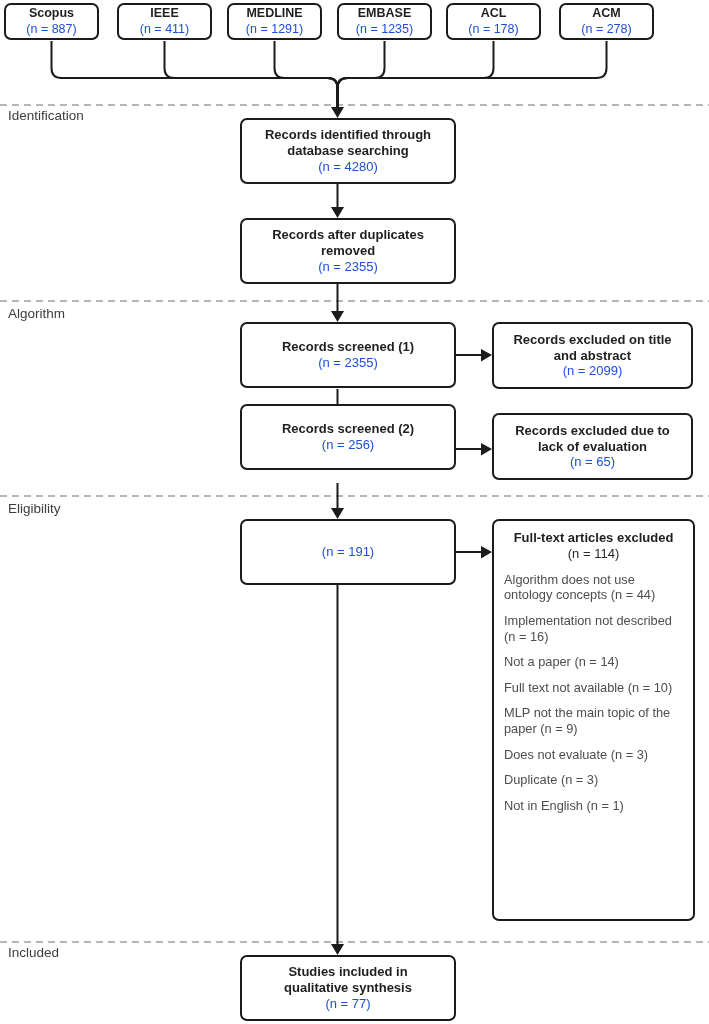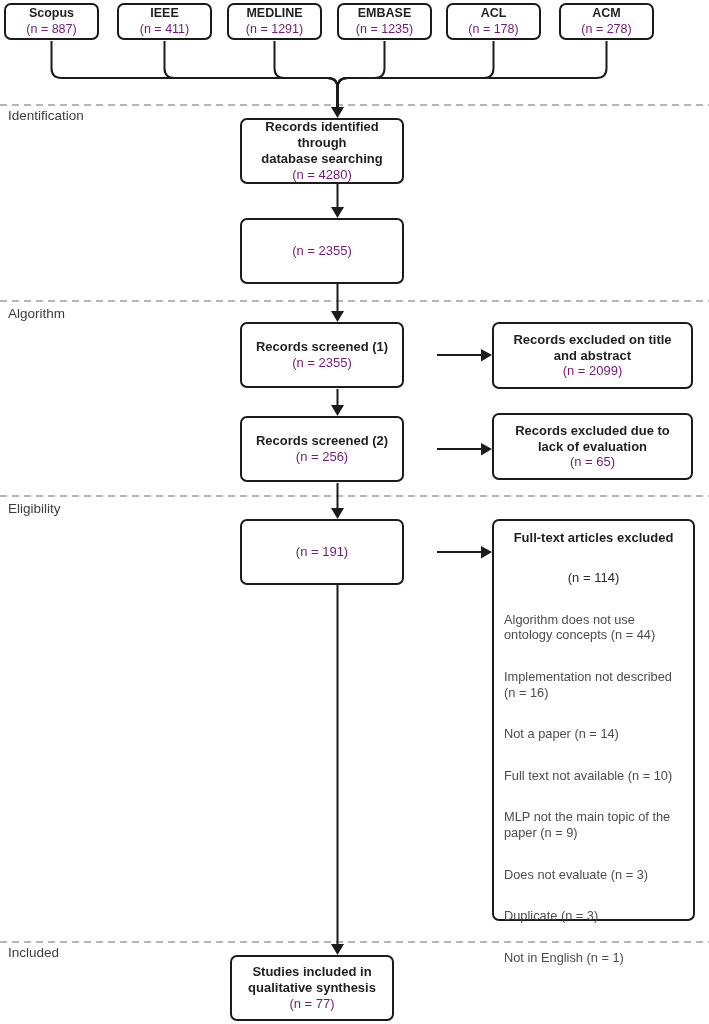--- a/index.html
+++ b/index.html
@@ -24,41 +24,41 @@
     border: 2px solid #1b1b1b;
     border-radius: 7px;
     display: flex;
     flex-direction: column;
     align-items: center;
     justify-content: center;
     text-align: center;
     line-height: 1.22;
   }
   .src-box { width: 95px; height: 37px; top: 3px; font-size: 12.5px; }
-  .flow-box { width: 164px; height: 66px; font-size: 13px; padding: 4px 5px; align-items: center; }
+  .flow-box { width: 216px; height: 66px; font-size: 13px; padding: 4px 5px; align-items: center; }
   .excl-box { width: 201px; height: 67px; font-size: 13px; padding: 4px 13px; }
   .box .b { font-weight: bold; white-space: pre-line; color: #1f1f1f; }
-  .box .n { font-weight: normal; color: #701a75; }
+  .box .n { font-weight: normal; color: #1d4ed8; }
 
   .bigbox {
     position: absolute;
     box-sizing: border-box;
     background: #ffffff;
     border: 2px solid #1b1b1b;
     border-radius: 7px;
     left: 492px; top: 519px;
     width: 203px; height: 402px;
     padding: 9px 10px 4px 10px;
     font-size: 13px;
     line-height: 1.22;
   }
   .bigbox .hd { text-align: center; font-weight: bold; white-space: pre-line; color: #1f1f1f; }
-  .bigbox .hn { text-align: center; font-weight: normal; color: #2a2a2a; margin-top: 24px; }
+  .bigbox .hn { text-align: center; font-weight: normal; color: #2a2a2a; }
   .reason {
-    margin-top: 26px;
+    margin-top: 10px;
     text-align: left;
     font-size: 12.8px;
     color: #4d4d4d;
     white-space: pre-line;
     line-height: 1.22;
   }
   .sec {
     position: absolute;
     left: 8px;
     font-size: 13.5px;
@@ -139,34 +139,36 @@
   <div class="sec" style="top:306px">Algorithm</div>
   <div class="sec" style="top:501px">Eligibility</div>
   <div class="sec" style="top:945px">Included</div>
 
   <div class="box flow-box" style="left:240px; top:118px">
     <span class="b">Records identified through
 database searching</span>
     <span class="n">(n = 4280)</span>
   </div>
   <div class="box flow-box" style="left:240px; top:218px">
+    <span class="b">Records after duplicates
+removed</span>
     <span class="n">(n = 2355)</span>
   </div>
   <div class="box flow-box" style="left:240px; top:322px">
     <span class="b">Records screened (1)</span>
     <span class="n">(n = 2355)</span>
   </div>
-  <div class="box flow-box" style="left:240px; top:416px">
+  <div class="box flow-box" style="left:240px; top:404px">
     <span class="b">Records screened (2)</span>
     <span class="n">(n = 256)</span>
   </div>
   <div class="box flow-box" style="left:240px; top:519px">
     <span class="n">(n = 191)</span>
   </div>
-  <div class="box flow-box" style="left:230px; top:955px">
+  <div class="box flow-box" style="left:240px; top:955px">
     <span class="b">Studies included in
 qualitative synthesis</span>
     <span class="n">(n = 77)</span>
   </div>
 
   <div class="box excl-box" style="left:492px; top:322px">
     <span class="b">Records excluded on title
 and abstract</span>
     <span class="n">(n = 2099)</span>
   </div>

